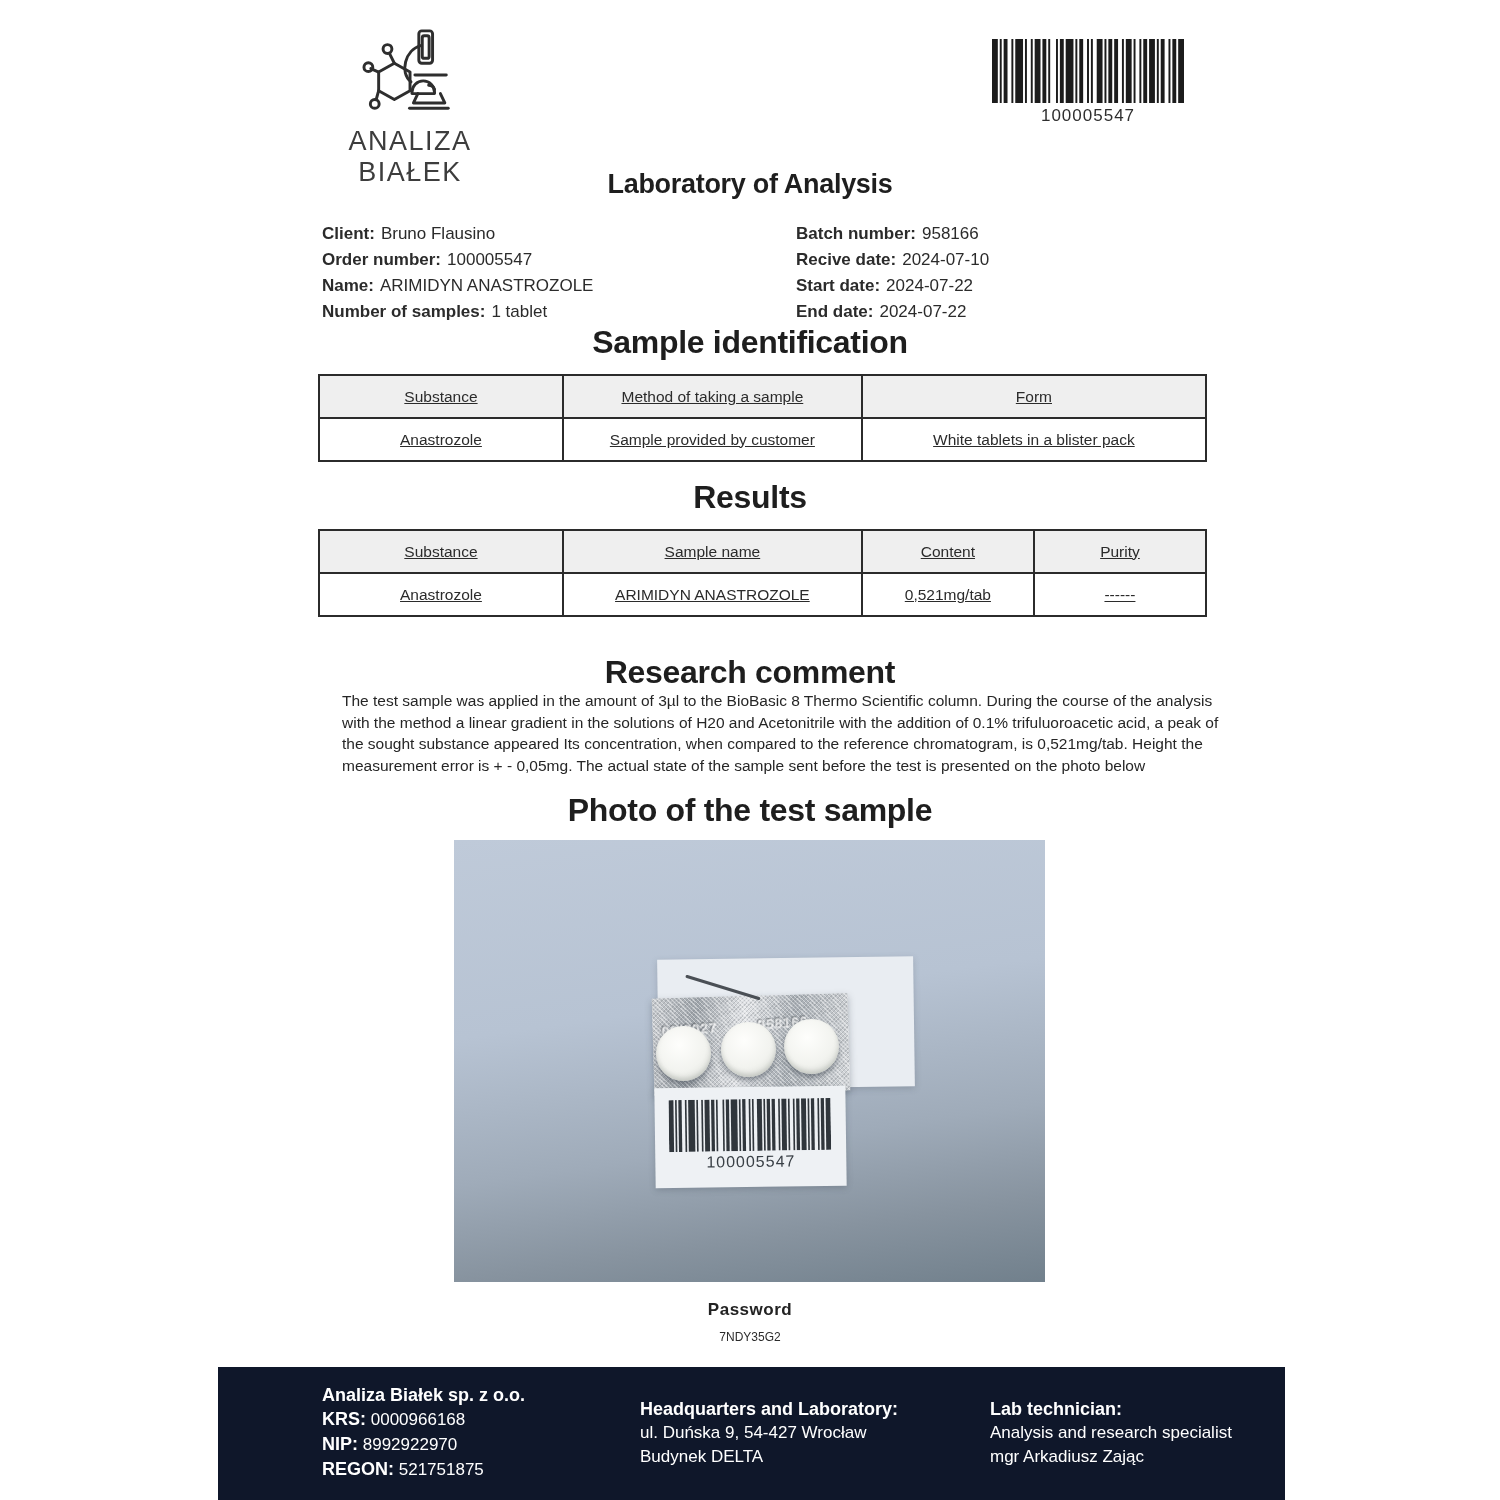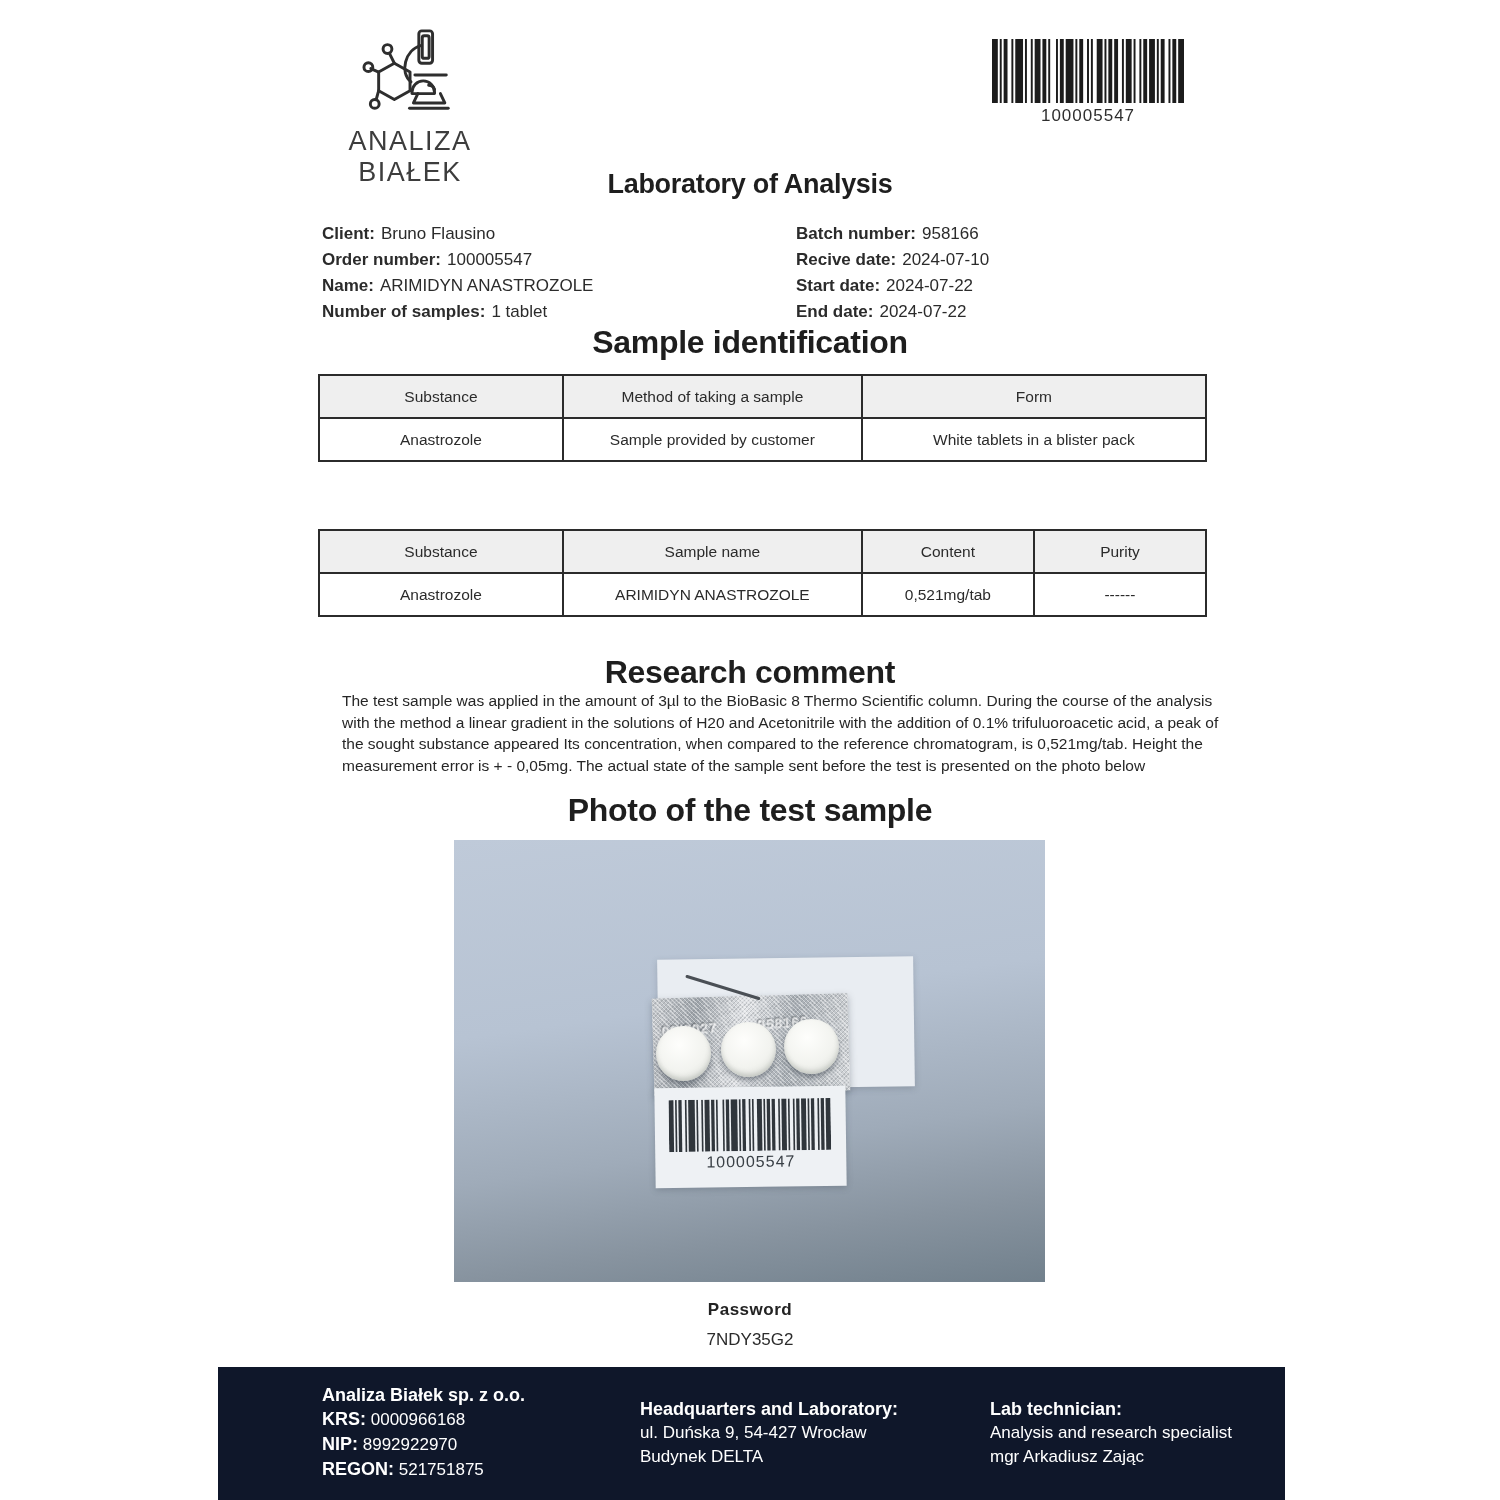--- a/index.html
+++ b/index.html
@@ -10,21 +10,21 @@
       color:#1e1e1e;letter-spacing:-0.3px;}
   .h2{position:absolute;width:100%;text-align:center;font-size:32px;font-weight:bold;
       color:#1e1e1e;letter-spacing:-0.3px;}
   .logo-name{position:absolute;left:300px;top:126px;width:220px;text-align:center;
       font-size:27px;letter-spacing:1.5px;color:#3d3d3d;}
   .bc-num{font-size:17px;letter-spacing:1px;color:#2e2e2e;text-align:center;}
   .kv{font-size:17px;line-height:26px;white-space:nowrap;}
   .kv .k{font-weight:bold;margin-right:6px;}
   table.tbl{position:absolute;left:318px;width:889px;border-collapse:collapse;table-layout:fixed;}
   .tbl th,.tbl td{border:2px solid #2b2b2b;height:41px;text-align:center;vertical-align:middle;
-      font-size:15.5px;font-weight:normal;padding:0 4px;}
+      font-size:15.5px;font-weight:normal;padding:0 4px;text-decoration:underline;}
   .tbl th{background:#efefef;}
   .para{position:absolute;left:322px;top:690px;width:897px;font-size:15.5px;line-height:21.5px;
       color:#262626;margin-left:20px;}
   
   .photo{position:absolute;left:454px;top:840px;width:591px;height:442px;
       background:linear-gradient(172deg,#bfcad9 0%,#b7c3d3 38%,#9fabb9 66%,#87939f 84%,#71808c 100%);}
   .paperA{position:absolute;left:204px;top:118px;width:256px;height:130px;background:#e9edf2;
       transform:rotate(-0.8deg);box-shadow:0 2px 6px rgba(70,80,90,.25);}
   .paperB{position:absolute;left:201px;top:247px;width:191px;height:100px;background:#eef1f4;
       transform:rotate(-0.8deg);box-shadow:0 2px 6px rgba(70,80,90,.3);}
@@ -43,21 +43,21 @@
   .scratch{position:absolute;left:230px;top:146px;width:78px;height:2.5px;background:#4a4f55;
       transform:rotate(17deg);border-radius:2px;}
   .photo-bc-num{position:absolute;left:0;right:0;top:66px;text-align:center;font-size:16px;
       letter-spacing:1px;color:#3a4046;}
   
   .footer{position:absolute;left:218px;top:1367px;width:1067px;height:133px;color:#ffffff;}
   .fcol{position:absolute;font-size:17px;line-height:24px;white-space:nowrap;}
   .fcol .fb{font-weight:bold;font-size:18px;}
   .pw-label{position:absolute;width:100%;text-align:center;top:1300px;font-size:17px;
       font-weight:bold;letter-spacing:.5px;color:#222;}
-  .pw-value{position:absolute;width:100%;text-align:center;top:1330px;font-size:17px;color:#2b2b2b;}
+  .pw-value{position:absolute;width:100%;text-align:center;top:1330px;font-size:12px;color:#2b2b2b;}
   .bc-box svg{display:block;width:100%;height:100%;}
 </style>
 </head>
 <body>
 
 <div class="page">
 
   <div class="abs" style="left:362px;top:26px;width:98px;height:98px;">
     <svg viewBox="0 0 100 100" width="98" height="98">
       <g fill="none" stroke="#2e2e2e" stroke-width="3" stroke-linecap="round" stroke-linejoin="round">
@@ -150,20 +150,21 @@
       </thead>
     <tbody>
         <tr>
       <td>Anastrozole</td>
       <td>Sample provided by customer</td>
       <td>White tablets in a blister pack</td>
     </tr>
       </tbody>
   </table>
 
+  <div class="h2" style="top:479px;">Results</div>
   <table class="tbl" style="top:529px;">
     <colgroup>
         <col style="width:27.5%">
         <col style="width:33.7%">
         <col style="width:19.4%">
         <col style="width:19.4%">
       </colgroup>
     <thead>
         <tr>
       <th>Substance</th>

